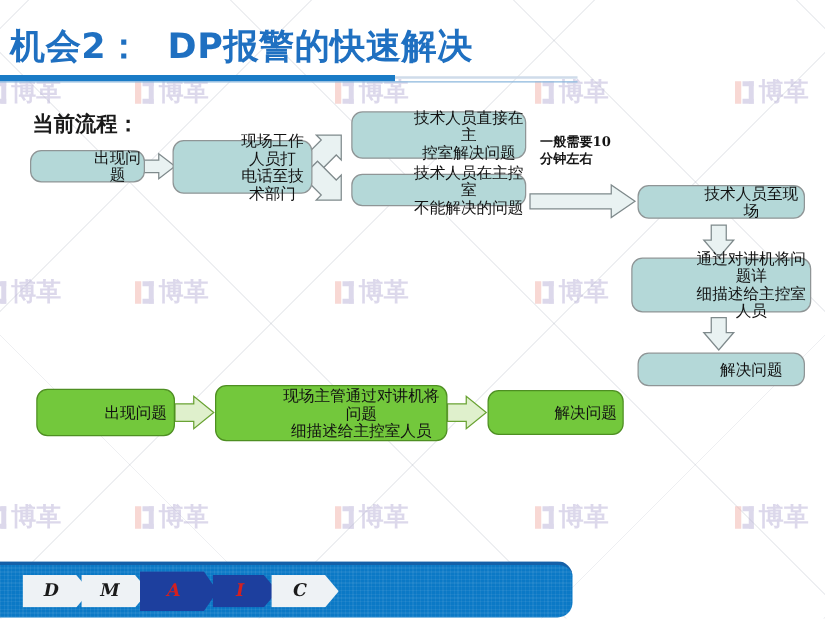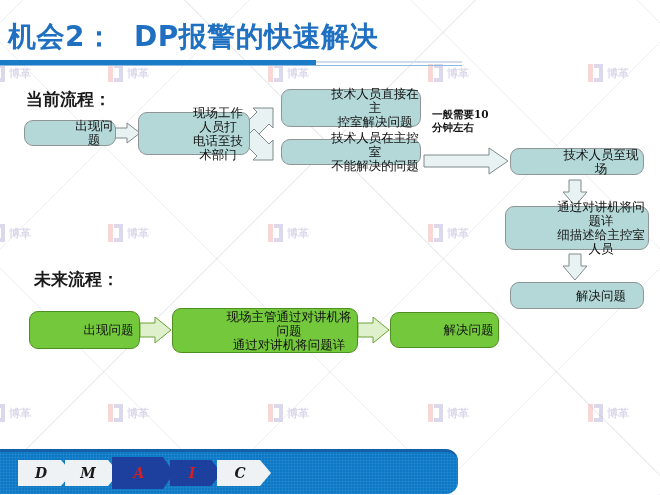--- a/index.html
+++ b/index.html
@@ -61,21 +61,21 @@
     position: absolute;
     left: 6px; top: 0;
     width: 9px; height: 18px;
     background:
       linear-gradient(#b3abd4,#b3abd4) top    left  / 9px 4px no-repeat,
       linear-gradient(#b3abd4,#b3abd4) bottom left  / 9px 4px no-repeat,
       linear-gradient(#b3abd4,#b3abd4) top    right / 4px 18px no-repeat;
   }
   .wm-text {
     font-family: Liberation Sans, sans-serif;
-    font-size: 11px;
+    font-size: 20px;
     font-weight: bold;
     color: #b3abd4;
     letter-spacing: 0px;
     line-height: 1;
   }
 
   
   #title-block {
     position: absolute;
     left: 0; top: 20px;
@@ -284,21 +284,20 @@
   </div>
 
   <div id="title-block">
     <div id="slide-title">机会2：  DP报警的快速解决</div>
     <div id="title-rule-thick"></div>
     <div id="title-rule-thin"></div>
     <div id="title-rule-under"></div>
   </div>
 
   <div class="section-label" id="label-current">当前流程：</div>
-  <div class="section-label" id="label-future">未来流程：</div>
 
   <svg id="arrow-layer" width="660" height="495" viewBox="0 0 660 495">
 
     <polygon class="arrow-cy" points="114,128 127,128 127,123 140,133 127,143 127,138 114,138"></polygon>
 
     <polygon class="arrow-cy" points="245,130 254,139 269,124 273,128 273,108 253,108 257,112 242,127"></polygon>
 
     <polygon class="arrow-cy" points="242,141 257,156 253,160 273,160 273,140 269,144 254,129"></polygon>
 
     <polygon class="arrow-cy" points="424,155 489,155 489,148 508,161 489,174 489,167 424,167"></polygon>
@@ -329,21 +328,21 @@
 细描述给主控室人员</div>
 
   <div class="node cyan medium" style="left:510px; top:282px; width:134px; height:27px;">解决问题</div>
 
   <div id="time-note">一般需要10
 分钟左右</div>
 
   <div class="node green medium" style="left:29px;  top:311px; width:111px; height:38px;">出现问题</div>
 
   <div class="node green medium" style="left:172px; top:308px; width:186px; height:45px;">现场主管通过对讲机将问题
-通过对讲机将问题详</div>
+细描述给主控室人员</div>
 
   <div class="node green medium" style="left:390px; top:312px; width:109px; height:36px;">解决问题</div>
 
   <div id="bottom-bar">
     <div id="bottom-bar-dots"></div>
     <div id="dmaic">
       <div class="dmaic-step plain" style="left:0px;  width:54px;">
         <span class="glyph">D</span>
       </div>
       <div class="dmaic-step plain" style="left:47px; width:54px;">

